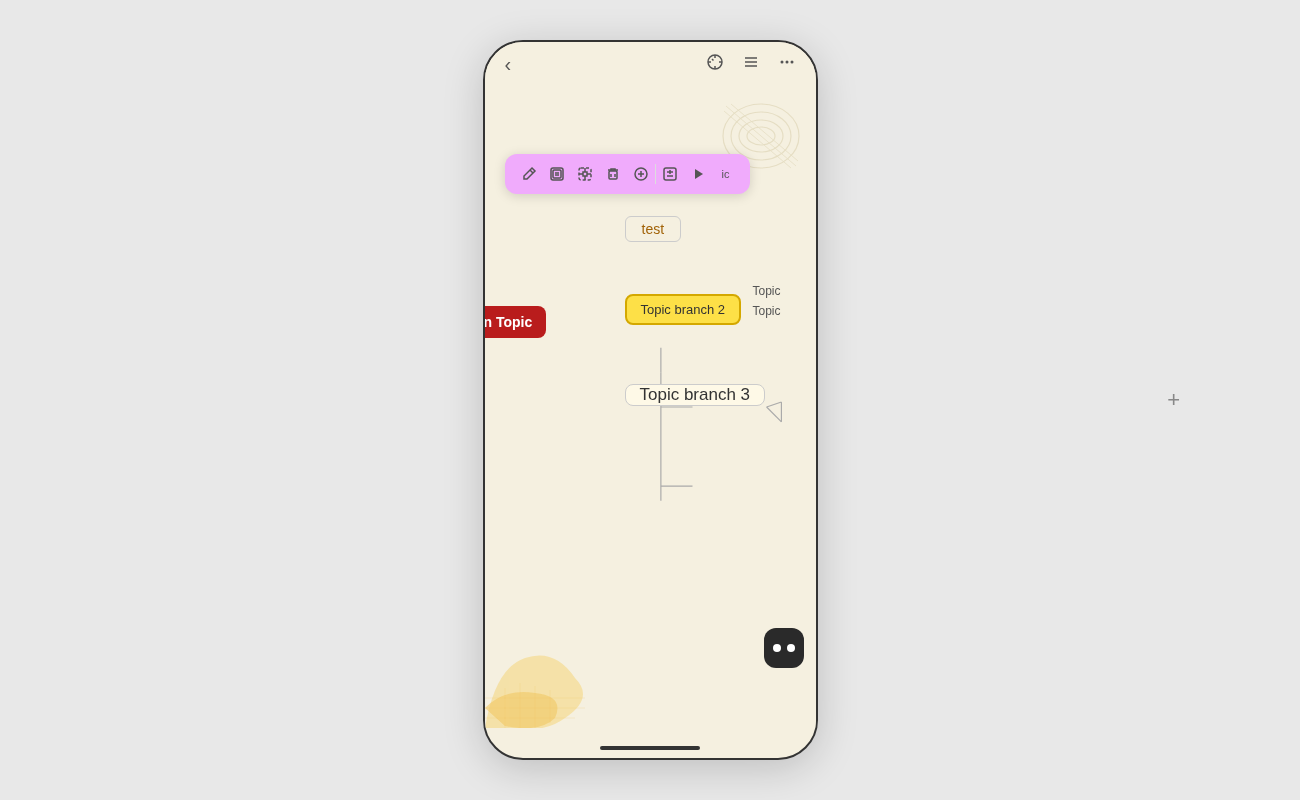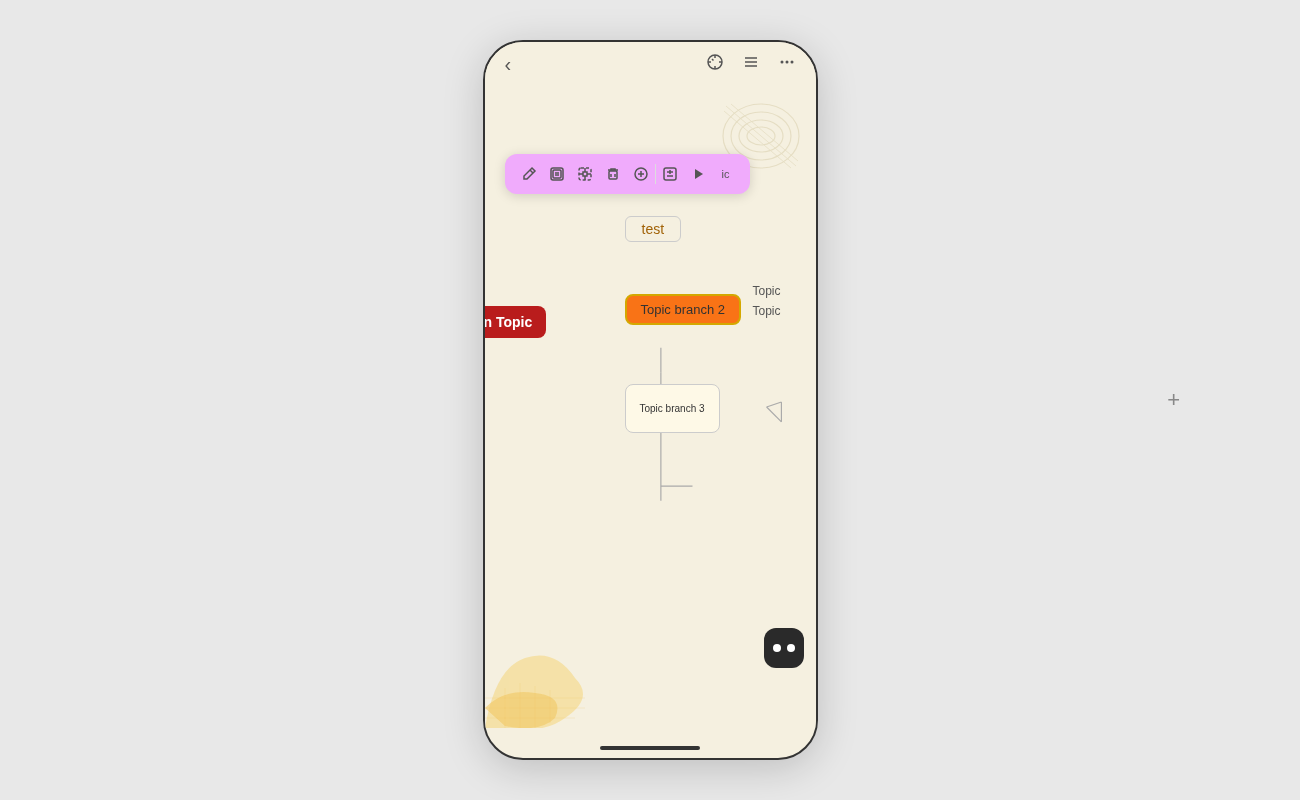--- a/index.html
+++ b/index.html
@@ -276,33 +276,33 @@
 
       <div style="position:absolute; top:30px; left:130px;">
         <div style="background:#f5f0e0; border:1.5px solid #ccc; border-radius:6px; padding:4px 16px; font-size:14px; color:#a16207; white-space:nowrap;">test</div>
       </div>
 
       <div style="position:absolute; top:120px; left:-25px;">
         <div style="background:#b91c1c; border-radius:8px; padding:8px 14px; font-size:14px; font-weight:600; color:#fff; white-space:nowrap;">n <span>Topic</span></div>
       </div>
 
       <div style="position:absolute; top:108px; left:130px;">
-        <div style="background:#f97316; border:2px solid #d4a800; border-radius:8px; padding:6px 14px; font-size:13px; color:#333; white-space:nowrap;">Topic branch 2</div>
+        <div style="background:#fde047; border:2px solid #d4a800; border-radius:8px; padding:6px 14px; font-size:13px; color:#333; white-space:nowrap;">Topic branch 2</div>
       </div>
 
       <div style="position:absolute; top:98px; left:258px; font-size:12px; color:#555;">
         <span>Topic</span>
       </div>
 
       <div style="position:absolute; top:118px; left:258px; font-size:12px; color:#555;">
         <span>Topic</span>
       </div>
 
       <div style="position:absolute; top:198px; left:130px;">
-        <div style="background:#fef9e7; border:1.5px solid #ccc; border-radius:8px; padding:18px 14px; font-size:10px; color:#333; white-space:nowrap;">Topic branch 3</div>
+        <div style="background:#fef9e7; border:1.5px solid #ccc; border-radius:8px; padding:0 14px; font-size:17px; color:#333; white-space:nowrap;">Topic branch 3</div>
       </div>
 
     </div>
 
     <div class="toolbar">
       <div class="toolbar-btn">
         <svg width="16" height="16" viewBox="0 0 16 16" fill="none" stroke="#555" stroke-width="1.5">
           <path d="M11 2l3 3-8 8H3v-3z"></path>
           <line x1="9" y1="4" x2="12" y2="7"></line>
         </svg>

